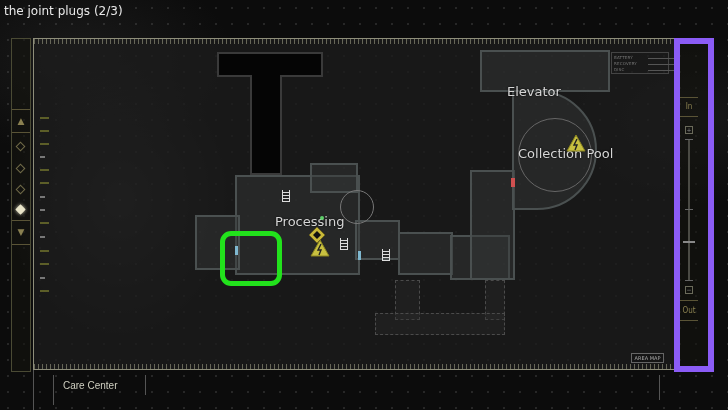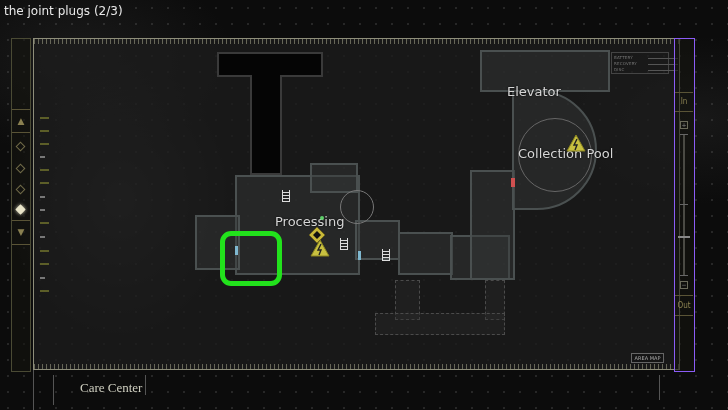--- a/index.html
+++ b/index.html
@@ -42,41 +42,41 @@
   }
   .rail-btn { position: absolute; left: 0; width: 18px; text-align: center; color: #8a8050; font-size: 9px; line-height: 12px; }
   .rail-sep { position: absolute; left: 0; width: 18px; height: 1px; background: #5a5436; }
   .diamond { position: absolute; left: 5px; width: 7px; height: 7px; border: 1px solid #706a48; transform: rotate(45deg); }
   .diamond.active { background: #e8e4c8; border-color: #e8e4c8; box-shadow: 0 0 4px #e8e4c8; }
   .floor-ticks { position: absolute; left: 40px; top: 0; width: 14px; }
   .ft { position: absolute; left: 0; height: 2px; }
   .ft.g { width: 9px; background: #5c5e28; }
   .ft.w { width: 5px; background: #777; }
   .right-rail {
-    position: absolute; left: 674px; top: 38px; width: 21px; height: 334px;
-    border: 1px solid #8b5cf6; background: rgba(20,20,15,0.6);
+    position: absolute; left: 674px; top: 38px; width: 40px; height: 334px;
+    border: 6px solid #8b5cf6; background: rgba(20,20,15,0.6);
   }
   .zoom-label { position: absolute; left: 0; width: 18px; text-align: center; font-size: 8px; color: #8a8050; font-family: "DejaVu Sans Condensed", "DejaVu Sans", sans-serif; }
   .zoom-box { position: absolute; left: 5px; width: 8px; height: 8px; border: 1px solid #6a6a5a; font-size: 6px; line-height: 6px; text-align: center; color: #888; }
   .zoom-track { position: absolute; left: 8px; top: 95px; width: 2px; height: 142px; background: #4a4a44; }
   .zoom-tick { position: absolute; height: 1px; background: #666; }
   .legend-box {
     position: absolute; left: 611px; top: 52px; width: 58px; height: 22px;
     border: 1px solid #444;
   }
   .legend-row { position: absolute; left: 2px; font-size: 4px; color: #777; letter-spacing: .2px; }
   .legend-line { position: absolute; left: 36px; width: 30px; height: 1px; background: #555; }
   .area-map-btn {
     position: absolute; left: 631px; top: 353px; width: 33px; height: 10px;
     border: 1px solid #666; font-size: 5px; color: #aaa; text-align: center; line-height: 8px;
     background: rgba(20,20,20,.7);
   }
   .location {
-    position: absolute; left: 80px; top: 380px; font-size: 13px; color: #cfcfc0;
-    font-family: Liberation Serif, serif;
+    position: absolute; left: 63px; top: 380px; font-size: 10px; color: #cfcfc0;
+    font-family: Liberation Sans, sans-serif;
   }
   .vline { position: absolute; width: 1px; background: #555; }
   .room { position: absolute; border: 2px solid #4a5050; background: rgba(55,58,58,0.45); }
   .room.dark { background: #050505; border-color: #3a3a3a; }
   .room.dashed { border: 1px dashed #4b4b4b; background: rgba(45,45,45,.35); }
   .maplabel { position: absolute; font-size: 13px; color: #d6d6d6; text-shadow: 0 0 2px #000; }
   .ladder { position: absolute; width: 8px; height: 12px; border-left: 1px solid #ddd; border-right: 1px solid #ddd;
     background: repeating-linear-gradient(180deg, transparent 0 2px, #ddd 2px 3px); }
   .door-blue { position: absolute; width: 3px; height: 9px; background: #7fb8d0; }
   .door-red { position: absolute; width: 4px; height: 9px; background: #d05050; }

